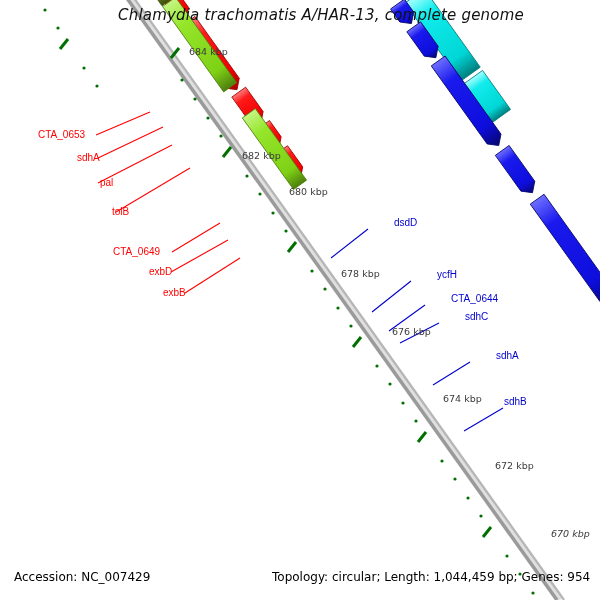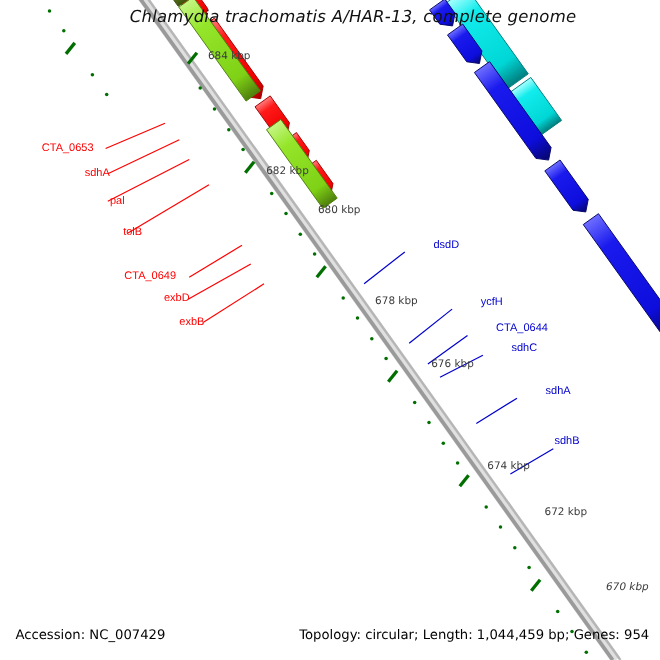--- a/index.html
+++ b/index.html
@@ -278,21 +278,21 @@
   </svg>
 
   <div class="title" style="left: 118px; top: 6px;">Chlamydia trachomatis A/HAR-13, complete genome</div>
 
   <div id="tick-labels">
       <div class="tick-label" style="left: 189px; top: 46px;">684 kbp</div>
       <div class="tick-label" style="left: 242px; top: 115px; margin-top: 35px;">682 kbp</div>
       <div class="tick-label" style="left: 289px; top: 186px;">680 kbp</div>
       <div class="tick-label" style="left: 341px; top: 257px; margin-top: 11px;">678 kbp</div>
       <div class="tick-label" style="left: 392px; top: 326px;">676 kbp</div>
-      <div class="tick-label" style="left: 443px; top: 418px;">674 kbp</div>
+      <div class="tick-label" style="left: 443px; top: 393px;">674 kbp</div>
       <div class="tick-label" style="left: 495px; top: 460px;">672 kbp</div>
       <div class="tick-label" style="left: 551px; top: 528px; font-style: italic;">670 kbp</div>
     </div>
 
   <div id="labels-left">
       <div class="gene-label left" style="left: 14px; top: 129px;">CTA_0653</div>
       <div class="gene-label left" style="left: 53px; top: 152px;">sdhA</div>
       <div class="gene-label left" style="left: 76px; top: 177px;">pal</div>
       <div class="gene-label left" style="left: 88px; top: 206px;">tolB</div>
       <div class="gene-label left" style="left: 89px; top: 246px;">CTA_0649</div>

